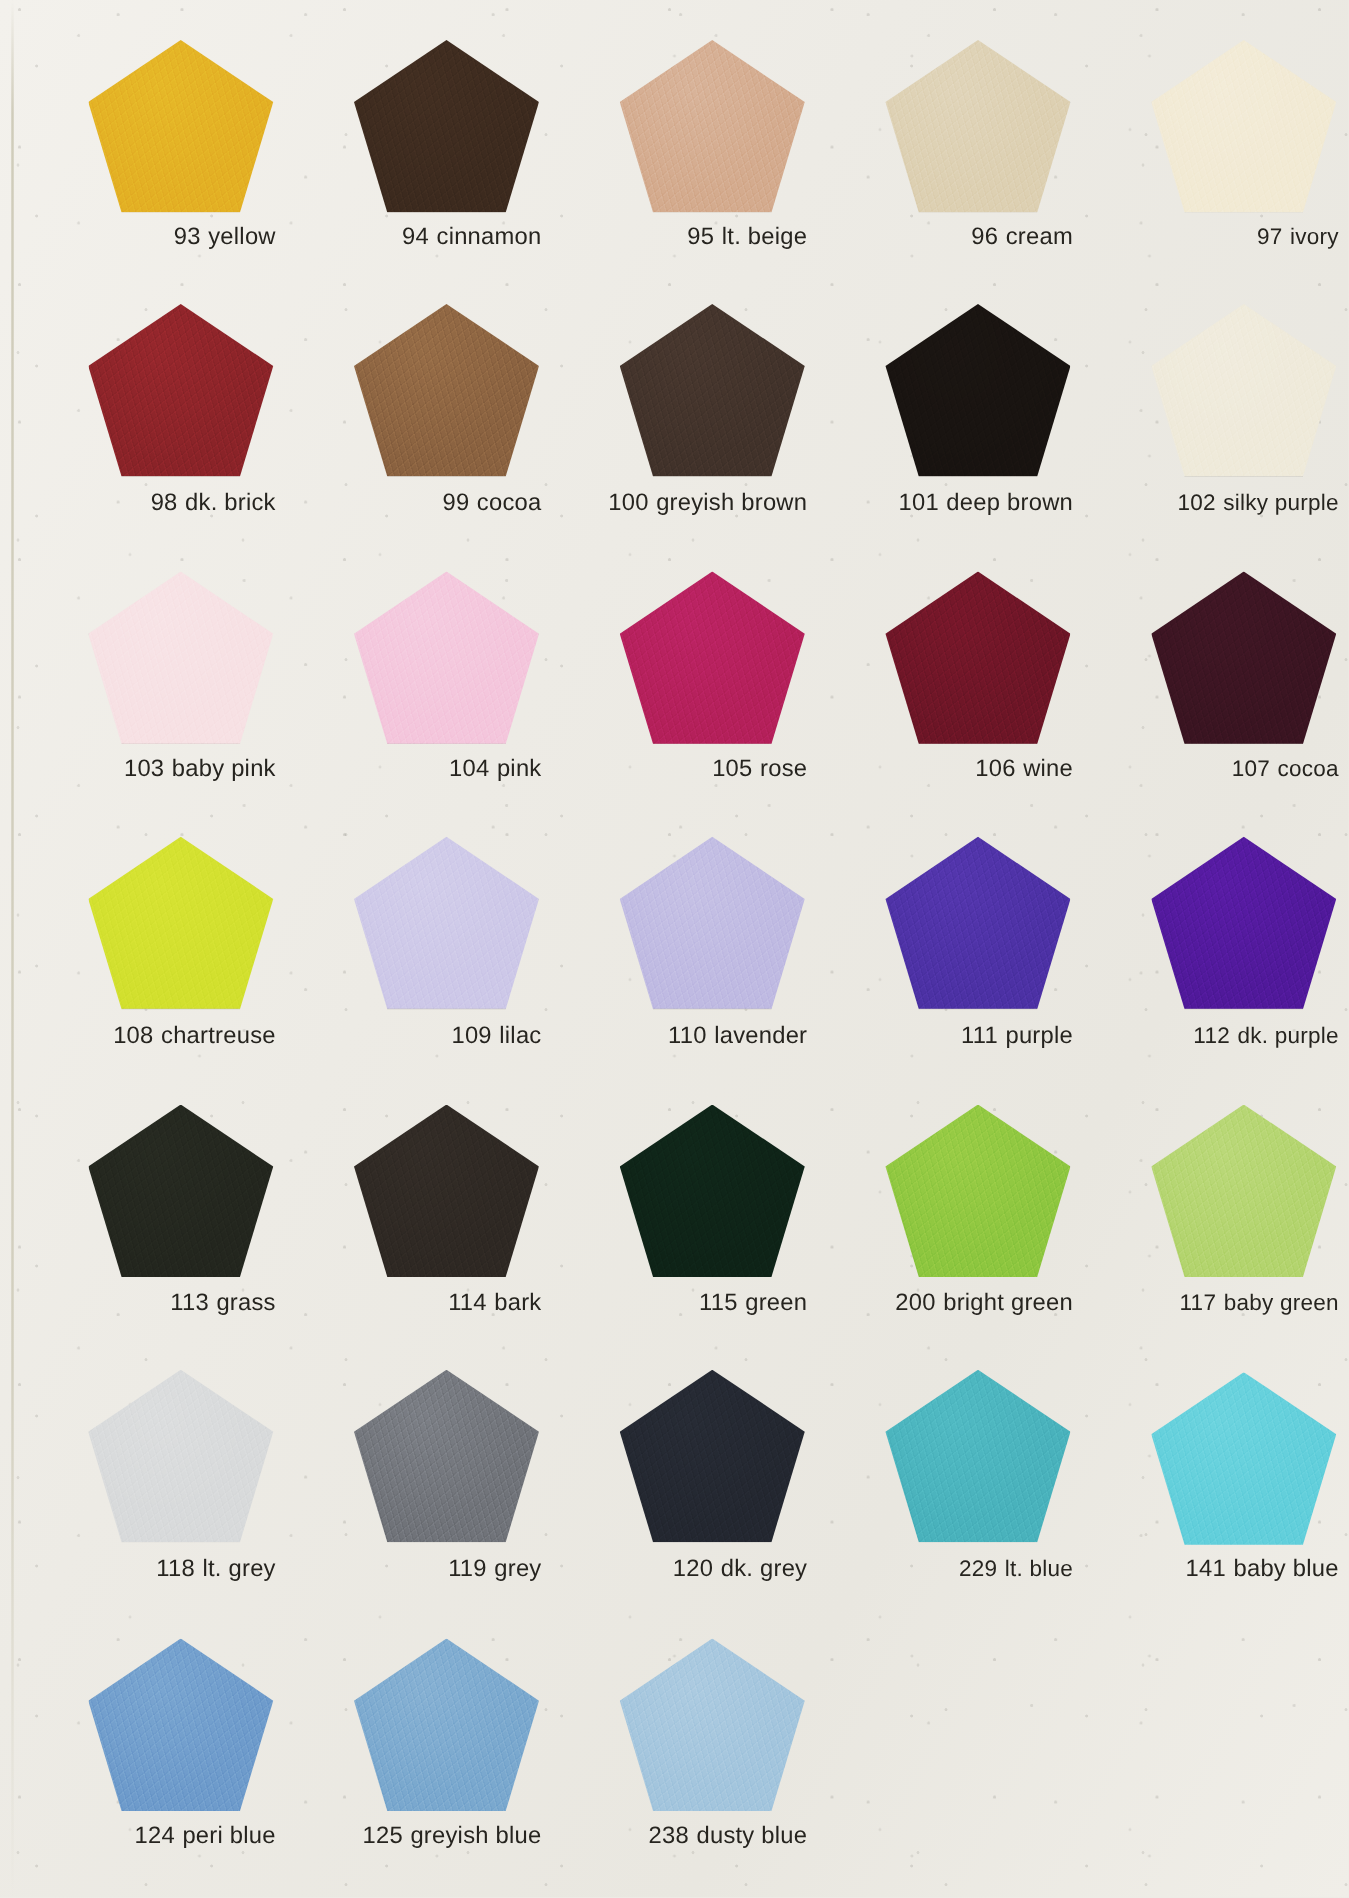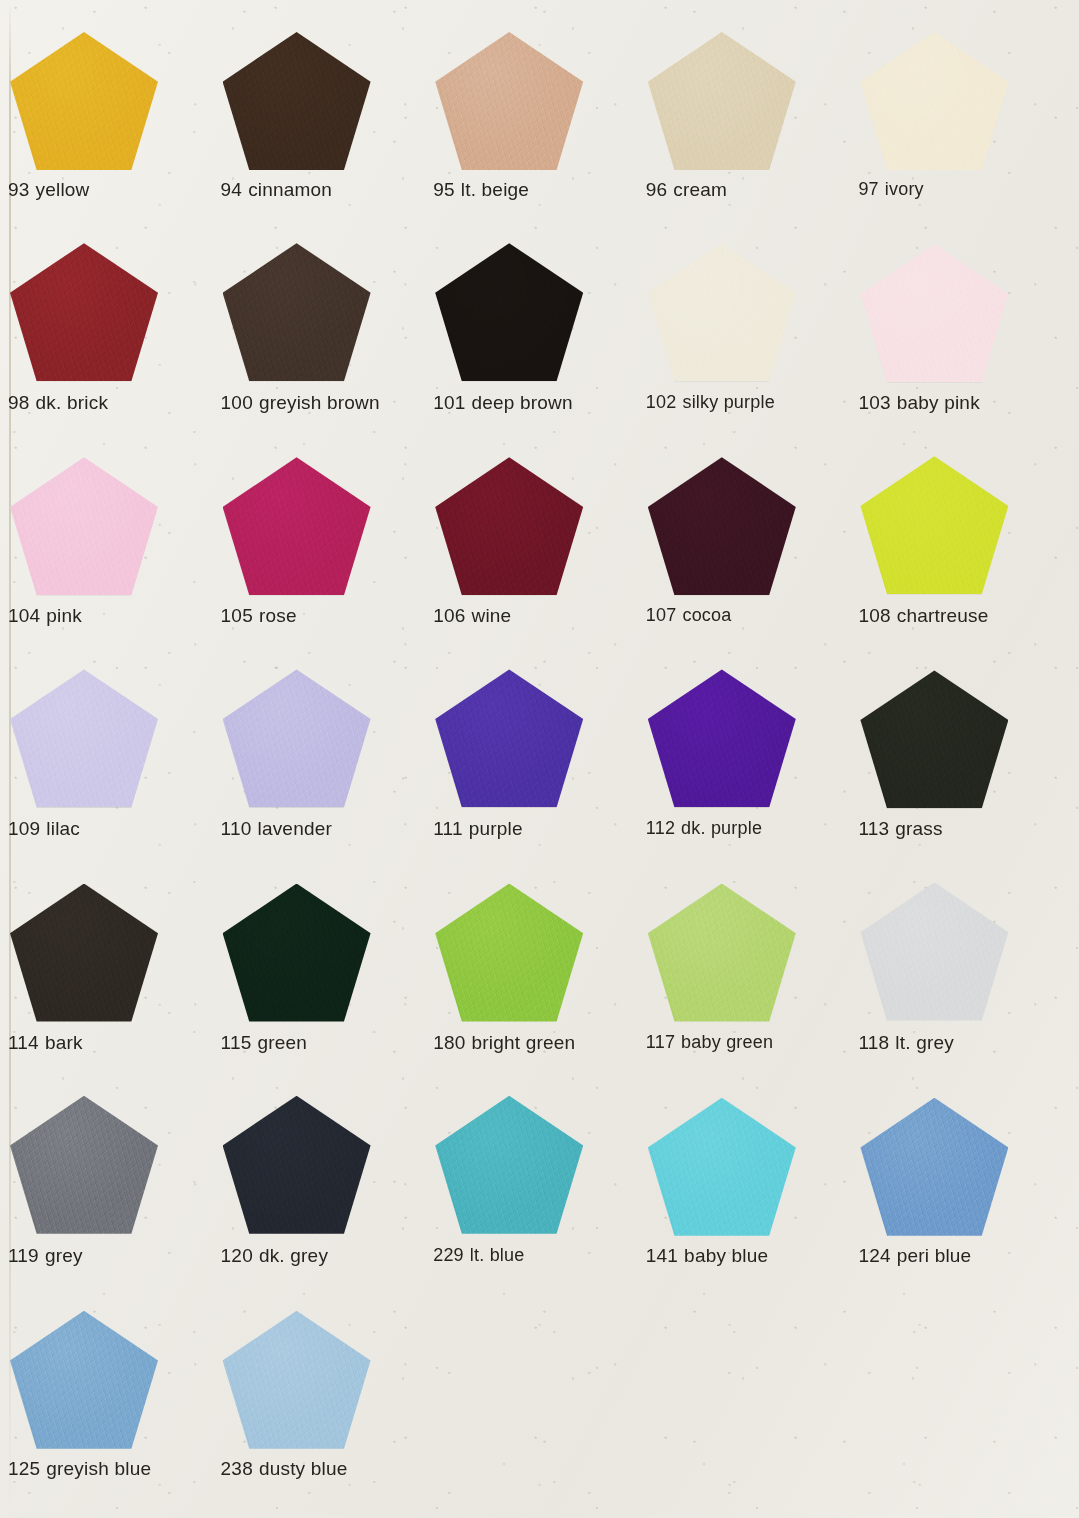--- a/index.html
+++ b/index.html
@@ -40,21 +40,21 @@
     position:absolute;inset:0;
     display:grid;
     grid-template-columns:repeat(5,1fr);
     grid-template-rows:22px repeat(7,1fr) 4px;
     padding:0 8px;
     box-sizing:border-box;
   }
   .cell{
     position:relative;
     display:flex;flex-direction:column;
-    align-items:flex-start;justify-content:flex-start;
+    align-items:flex-end;justify-content:flex-start;
     padding-top:6px;
   }
   .swatch-wrap{
     position:relative;
     width:152px;height:142px;
     display:flex;align-items:center;justify-content:center;
   }
   .pent{
     width:148px;height:138px;
     clip-path:polygon(50% 0%, 100% 36%, 82% 100%, 18% 100%, 0% 36%);
@@ -131,20 +131,26 @@
         <div class="pent" style="background: rgb(242, 234, 212);"></div>
       </div>
       <div class="label"><span class="num">97</span><span>ivory</span></div>
     </div>
     <div class="cell r2 c1">
       <div class="swatch-wrap">
         <div class="pent" style="background: rgb(138, 35, 40);"></div>
       </div>
       <div class="label"><span class="num">98</span><span>dk. brick</span></div>
     </div>
+    <div class="cell r2 c2">
+      <div class="swatch-wrap">
+        <div class="pent" style="background: rgb(138, 98, 64);"></div>
+      </div>
+      <div class="label"><span class="num">99</span><span>cocoa</span></div>
+    </div>
     <div class="cell r2 c3">
       <div class="swatch-wrap">
         <div class="pent" style="background: rgb(65, 50, 42);"></div>
       </div>
       <div class="label"><span class="num">100</span><span>greyish brown</span></div>
     </div>
     <div class="cell r2 c4">
       <div class="swatch-wrap">
         <div class="pent" style="background: rgb(24, 19, 16);"></div>
       </div>
@@ -231,21 +237,21 @@
     <div class="cell r5 c3">
       <div class="swatch-wrap">
         <div class="pent" style="background: rgb(14, 35, 23);"></div>
       </div>
       <div class="label"><span class="num">115</span><span>green</span></div>
     </div>
     <div class="cell r5 c4">
       <div class="swatch-wrap">
         <div class="pent" style="background: rgb(141, 198, 63);"></div>
       </div>
-      <div class="label"><span class="num">180</span><span>bright green</span></div>
+      <div class="label"><span class="num">200</span><span>bright green</span></div>
     </div>
     <div class="cell r5 c5">
       <div class="swatch-wrap">
         <div class="pent" style="background: rgb(179, 212, 110);"></div>
       </div>
       <div class="label"><span class="num">117</span><span>baby green</span></div>
     </div>
     <div class="cell r6 c1">
       <div class="swatch-wrap">
         <div class="pent" style="background: rgb(216, 218, 219);"></div>

